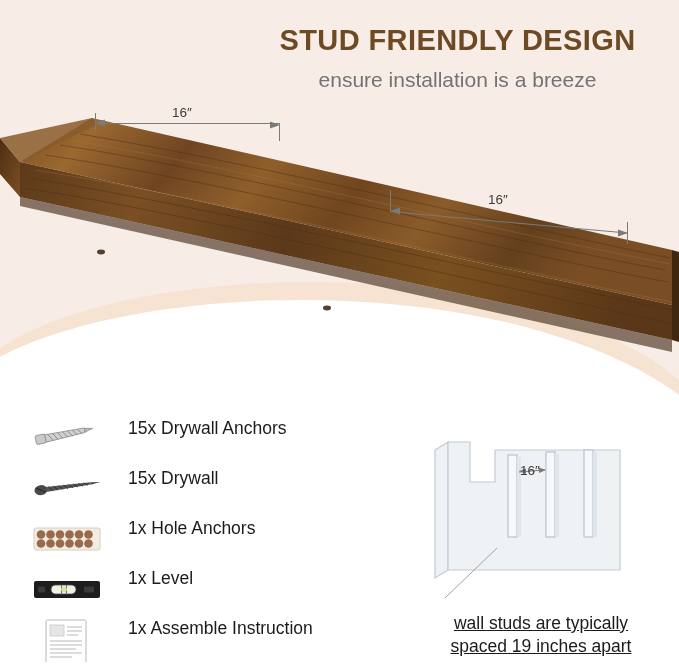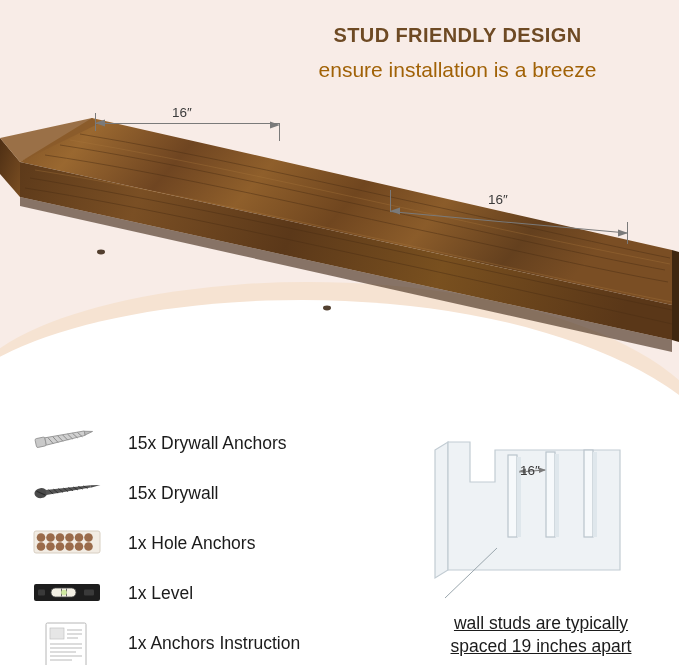--- a/index.html
+++ b/index.html
@@ -52,31 +52,31 @@
   
   .headline {
     position: absolute;
     left: 250px;
     top: 24px;
     width: 415px;
     text-align: center;
     z-index: 6;
   }
   .headline .h1 {
-    font-size: 20px;
+    font-size: 29px;
     font-weight: bold;
     letter-spacing: 0.4px;
     color: #6e4a24;
     line-height: 1.15;
     white-space: nowrap;
   }
   .headline .h2 {
     margin-top: 11px;
     font-size: 21px;
-    color: #a16207;
+    color: #737373;
     font-weight: normal;
     white-space: nowrap;
   }
   
   .shelf-area {
     position: absolute;
     left: 0;
     top: 100px;
     width: 679px;
     height: 260px;
@@ -110,21 +110,20 @@
     position: absolute;
     left: 20px;
     top: 418px;
     width: 390px;
     z-index: 5;
   }
   .part-row {
     position: relative;
     height: 50px;
     display: flex;
-    align-items: center;
   }
   .part-icon {
     width: 108px;
     height: 44px;
     position: relative;
     flex: 0 0 108px;
   }
   .part-label {
     font-size: 17.5px;
     color: #1b1b1b;
@@ -357,21 +356,21 @@
               <path d="M47,13 H62"></path>
               <path d="M47,17 H58"></path>
             <path d="M30,23 H62"></path>
               <path d="M30,27 H62"></path>
               <path d="M30,31 H56"></path>
             <path d="M30,35 H62"></path>
               <path d="M30,39 H52"></path>
           </g>
         </svg>
       </div>
-      <div class="part-label">1x Anchors Instruction</div>
+      <div class="part-label">1x Assemble Instruction</div>
     </div>
   </div>
 
   <div class="stud-diagram">
     <svg width="250" height="200" viewBox="0 0 250 200">
 
       <path d="M20,30 L33,22 L33,150 L20,158 Z" fill="#eef2f5" stroke="#c2ccd3" stroke-width="1.2"></path>
       <path d="M33,22 L55,22 L55,62 L80,62 L80,30 L205,30 L205,150 L33,150 Z" fill="#eef2f5" stroke="#c2ccd3" stroke-width="1.2"></path>
 
       <g fill="#f6f9fb" stroke="#b9c4cc" stroke-width="1.2">

